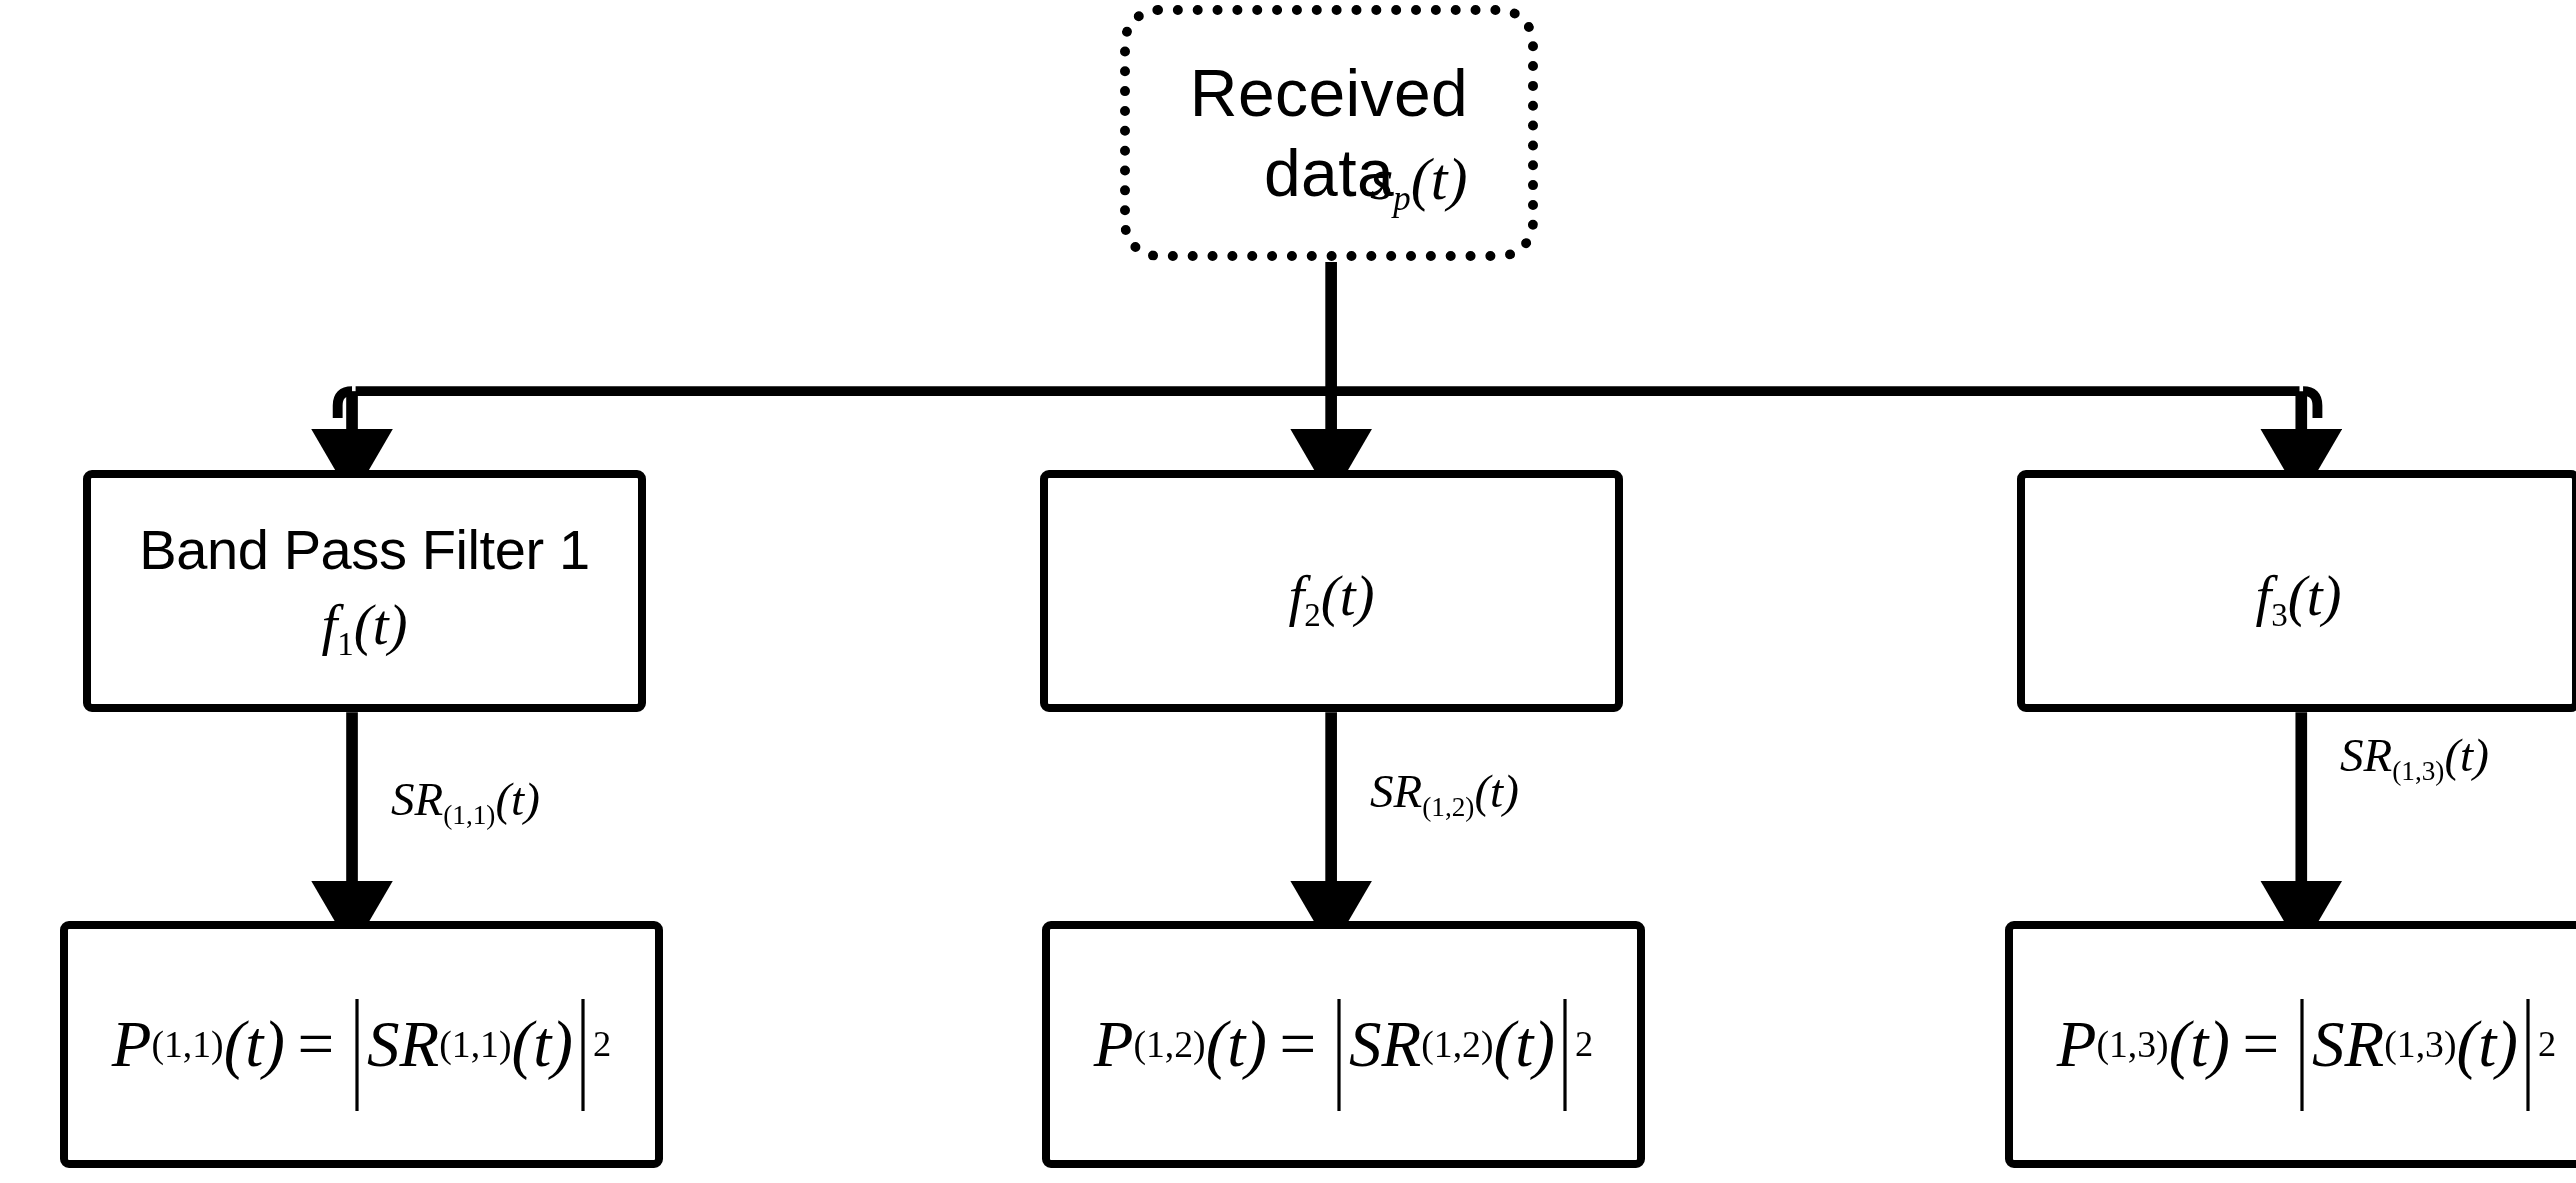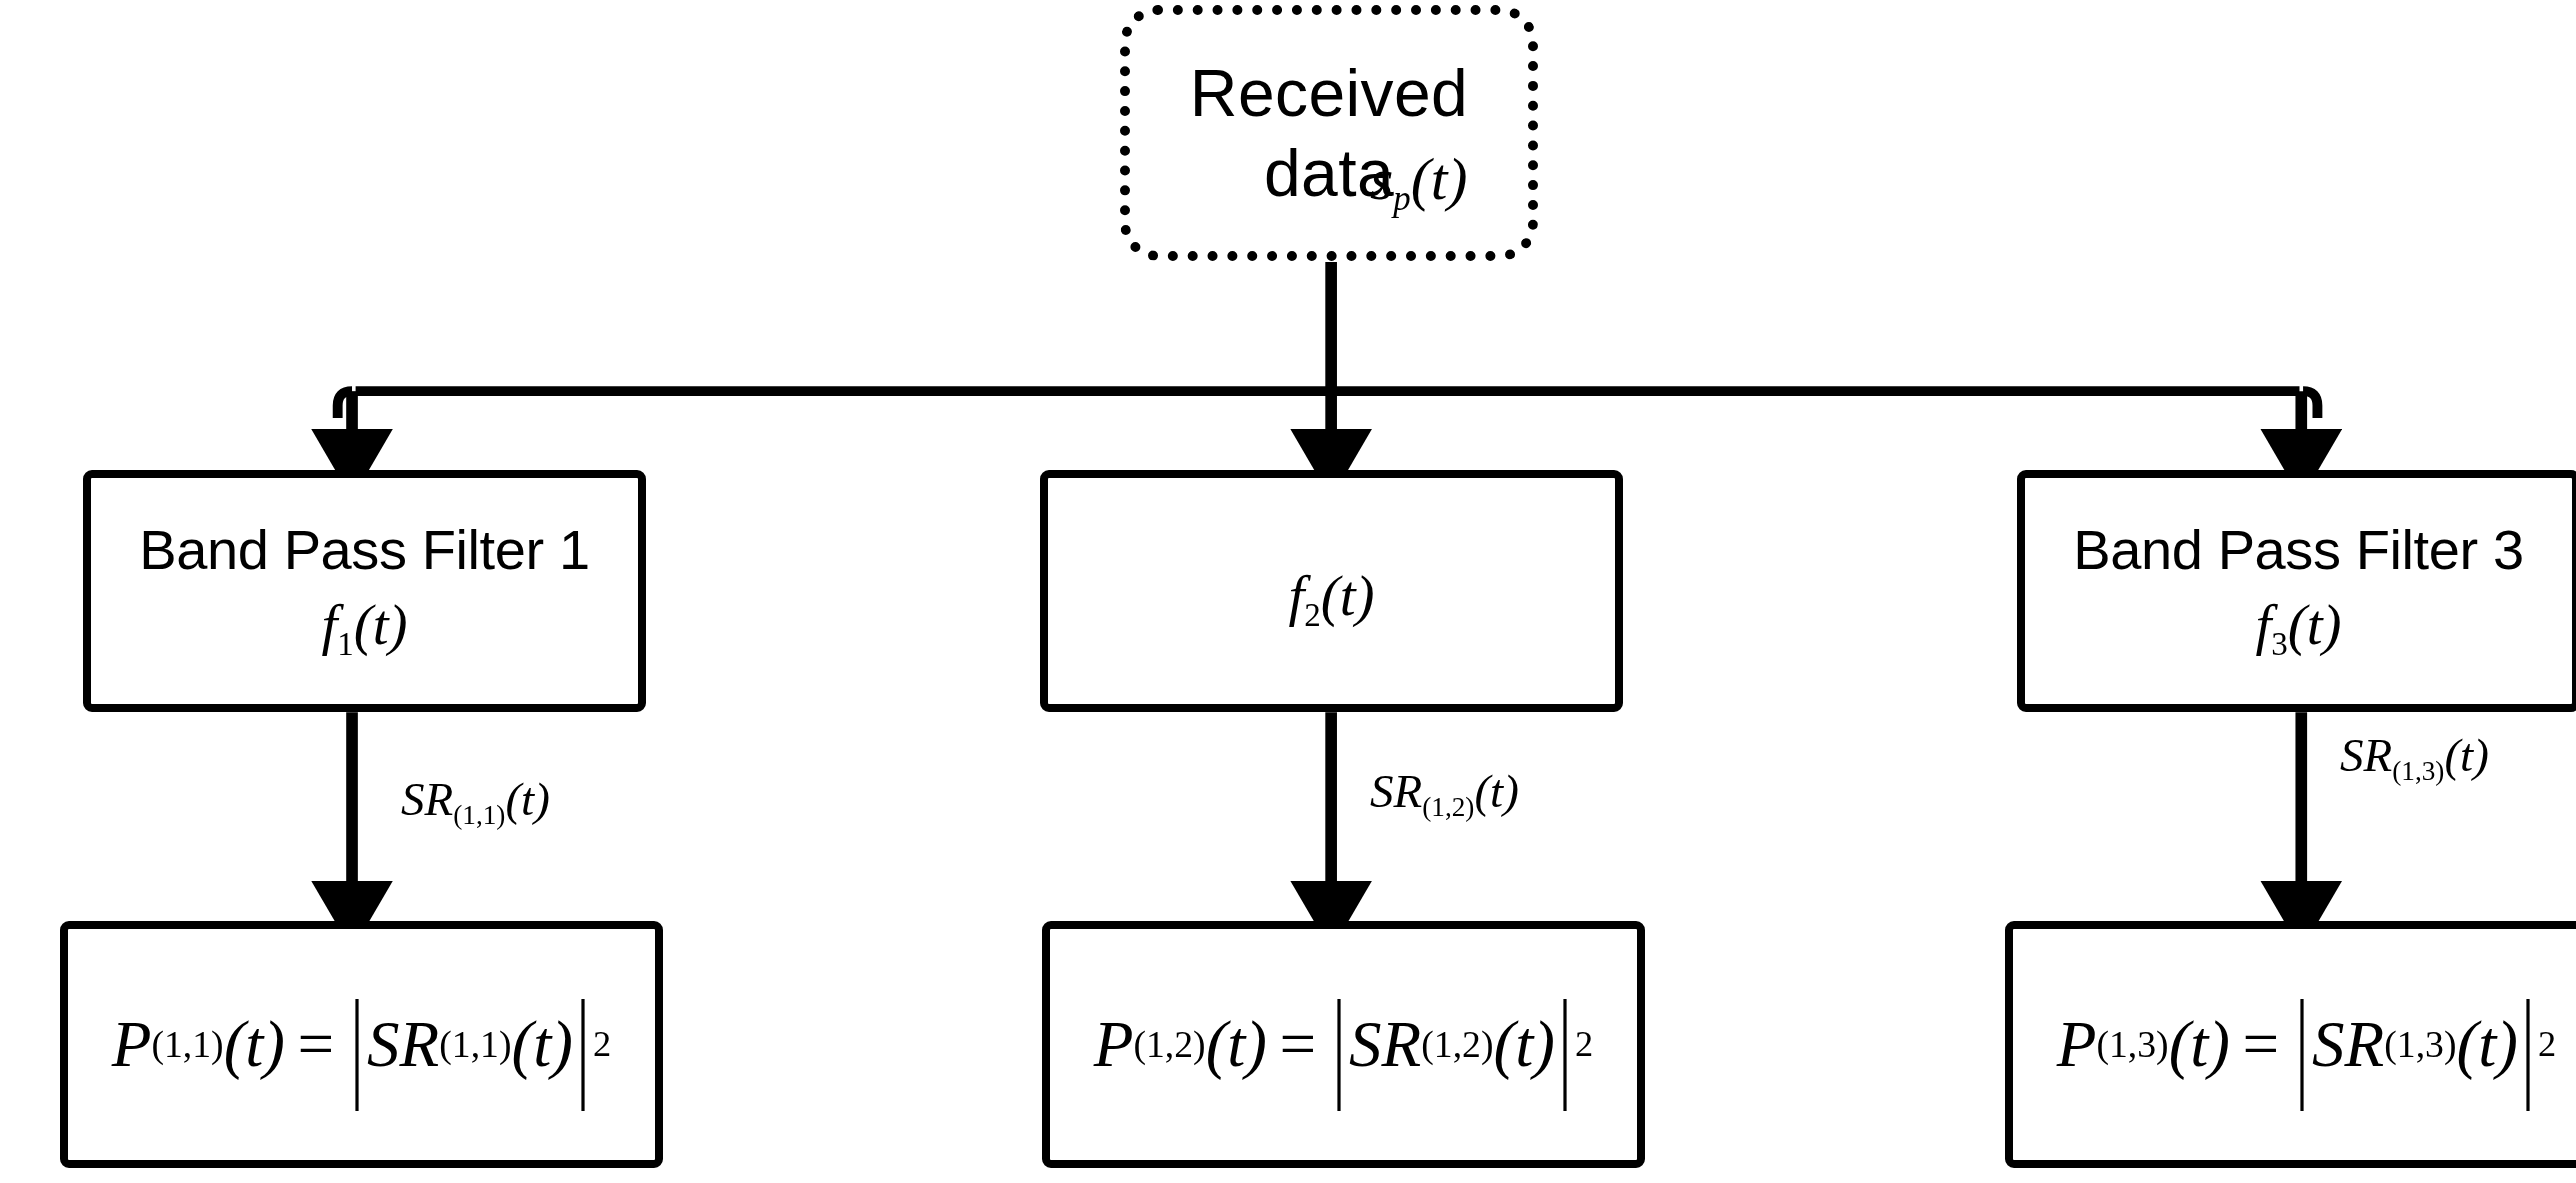--- a/index.html
+++ b/index.html
@@ -151,21 +151,21 @@
     font-style: italic;
     white-space: nowrap;
     line-height: 1;
   }
   #label-sp {
     left: 1330px;
     top: 149px;
     font-size: 60px;
   }
   .sr-label { font-size: 47px; }
-  #label-sr-1 { left: 361px;  top: 776px; }
+  #label-sr-1 { left: 351px;  top: 776px; }
   #label-sr-2 { left: 1330px; top: 768px; }
   #label-sr-3 { left: 2300px; top: 732px; }
 </style>
 </head>
 <body>
 
 <div id="diagram">
 
   <svg id="connectors" viewBox="0 0 2873 1320" width="2576" height="1184">
     <defs>
@@ -223,21 +223,20 @@
     </div>
   </div>
 
   <div class="node solid filter-box" id="node-filter-2">
     <div class="filter-sub">
       <span class="mi">f</span><span class="sub">2</span><span class="paren">(t)</span>
     </div>
   </div>
 
   <div class="node solid filter-box" id="node-filter-3">
-    <div class="filter-title">Band Pass Filter 3</div>
     <div class="filter-sub">
       <span class="mi">f</span><span class="sub">3</span><span class="paren">(t)</span>
     </div>
   </div>
 
   <div class="edge-label sr-label" id="label-sr-1">
     <span class="mi">SR</span><span class="sub">(1,1)</span><span class="paren">(t)</span>
   </div>
   <div class="edge-label sr-label" id="label-sr-2">
     <span class="mi">SR</span><span class="sub">(1,2)</span><span class="paren">(t)</span>

